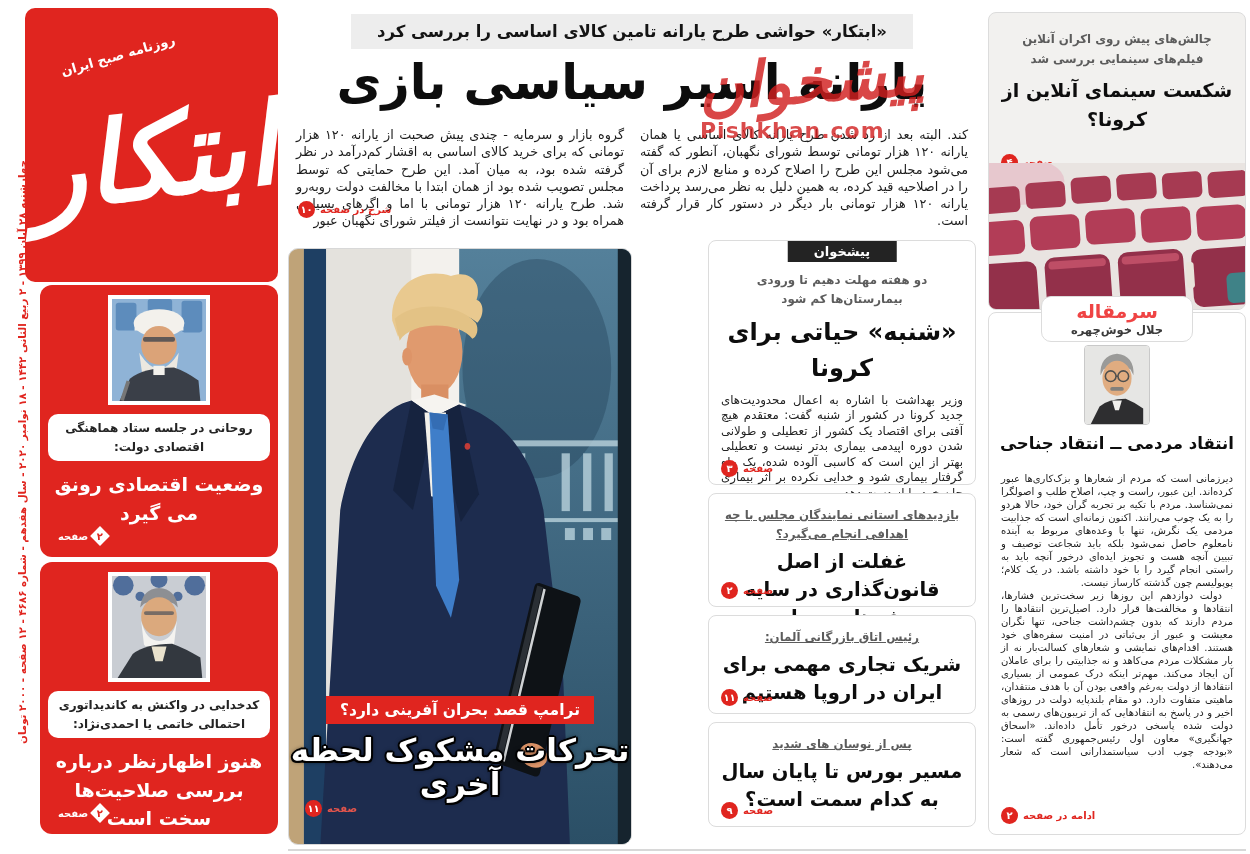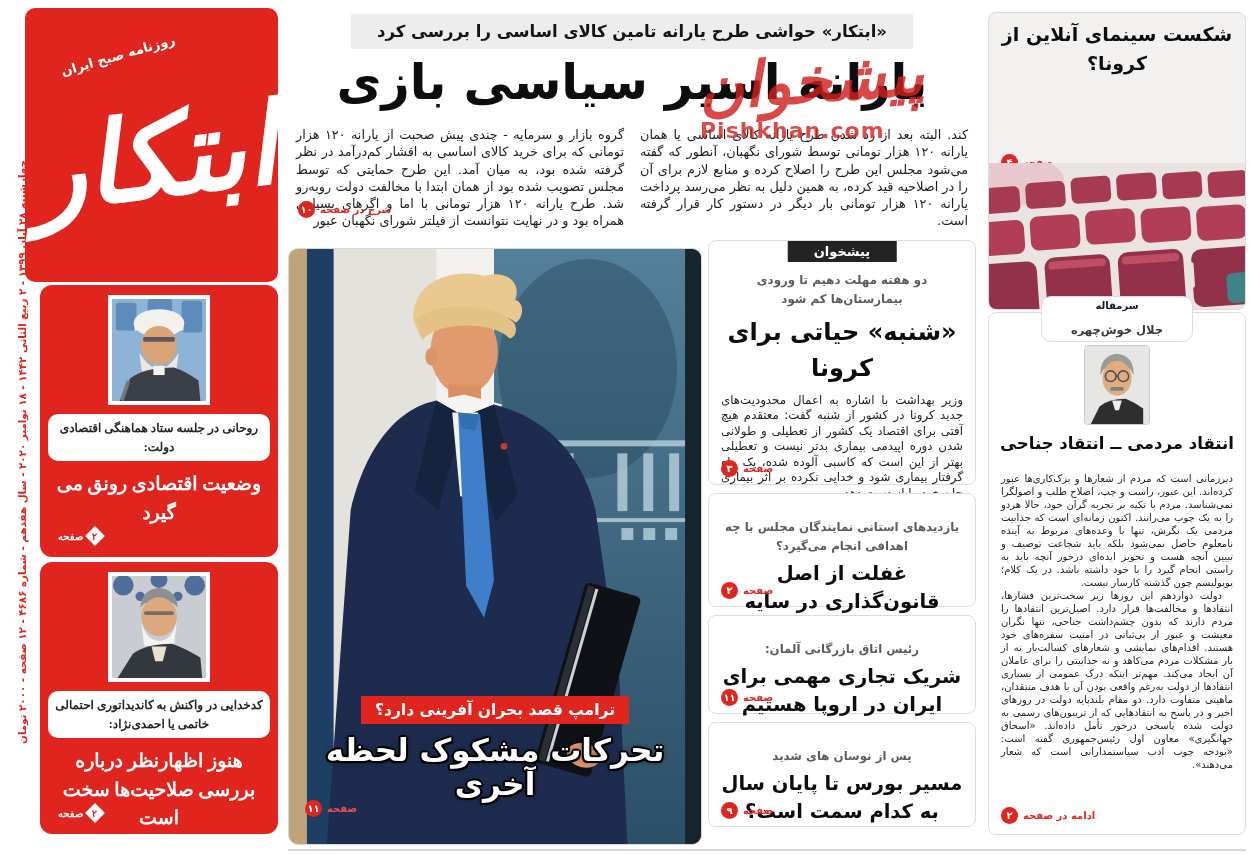--- a/index.html
+++ b/index.html
@@ -28,21 +28,21 @@
     position:absolute; left:34px; top:40px; transform:rotate(-16deg);
     color:#fff; font-size:13px; font-weight:bold; white-space:nowrap;
   }
   .logo-script{
     position:absolute; inset:0; display:flex; align-items:center; justify-content:center;
     padding-top:26px; font-size:112px; font-weight:bold; font-style:italic;
     color:#fff; transform:rotate(-7deg);
   }
   .red-card{
     position:absolute; left:40px; width:238px; height:272px;
-    background:var(--red); border-radius:12px;font-family:Liberation Serif, serif;
+    background:var(--red); border-radius:12px;
   }
   #red1{top:285px;} #red2{top:562px;}
   .frame{
     width:102px; height:110px; margin:10px auto 0; border:4px solid #fff;
     background:#fff; overflow:hidden;
   }
   .frame svg{display:block; width:100%; height:100%;}
   .pill{
     margin:9px 8px 0; background:#fff; border-radius:10px; padding:5px 6px;
     color:#242424; font-size:12px; font-weight:bold; text-align:center; line-height:1.55;
@@ -86,21 +86,21 @@
     pointer-events:none;
   }
   .main-body{
     position:absolute; left:296px; top:126px; width:672px;
     display:flex; flex-direction:row-reverse; gap:16px;
   }
   .main-body p{flex:1; font-size:12.8px; line-height:17.3px; text-align:justify; color:#1c1c1c;}
   .main-more{position:absolute; left:298px; top:201px;}
   
   .photo-card{
-    position:absolute; left:288px; top:248px; width:414px; height:597px;
+    position:absolute; left:288px; top:248px; width:344px; height:597px;
     border:1px solid #d8d8d8; border-radius:10px; overflow:hidden; background:#dcdad6;
   }
   .photo-card > svg{position:absolute; inset:0; width:100%; height:100%;}
   .photo-kicker{
     position:absolute; top:447px; left:50%; transform:translateX(-50%);
     background:var(--red); color:#fff; font-weight:bold; font-size:15.5px;
     padding:5px 14px; white-space:nowrap;
   }
   .photo-headline{
     position:absolute; top:484px; left:0; width:100%; text-align:center;
@@ -120,21 +120,21 @@
   .pk-header{
     position:absolute; top:0; left:50%; transform:translateX(-50%);
     background:#232323; color:#fff; font-size:13px; font-weight:bold;
     padding:3px 26px; white-space:nowrap;
   }
   .pk-kicker{
     font-size:11.8px; color:var(--kickgray); font-weight:bold; text-align:center;
     padding:0 14px; line-height:1.6;
   }
   #pk1 .pk-kicker{margin-top:30px;}
-  #pk2 .pk-kicker,#pk3 .pk-kicker,#pk4 .pk-kicker{margin-top:24px;}
+  #pk2 .pk-kicker,#pk3 .pk-kicker,#pk4 .pk-kicker{margin-top:12px;text-decoration:underline;}
   .pk-headline{
     font-weight:bold; color:#0d0d0d; text-align:center; padding:0 10px;
     font-size:19.5px; line-height:1.45; margin-top:4px;
   }
   .pk-headline.big{font-size:24px; margin-top:5px; line-height:1.5;}
   .pk-body{
     margin:7px 12px 0; font-size:11.8px; line-height:15.5px;
     text-align:justify; color:var(--body);
   }
   .pk-marker{position:absolute; left:12px; bottom:7px;}
@@ -156,22 +156,22 @@
   .cn-photo svg{display:block; width:100%; height:100%;}
   .editorial-card{
     position:absolute; left:988px; top:312px; width:258px; height:523px;
     background:#fff; border:1px solid var(--border); border-radius:8px;
   }
   .ed-tab{
     position:absolute; top:-17px; left:50%; transform:translateX(-50%);
     width:152px; background:#fff; border:1px solid var(--border); border-radius:10px;
     text-align:center; padding:3px 0 4px;
   }
-  .ed-label{font-size:10px; font-weight:bold; color:#0f172a;}
-  .ed-author{font-size:11.5px; font-weight:bold; color:#3a3a3a; margin-top:12px;}
+  .ed-label{font-size:19px; font-weight:bold; color:#ef4444;}
+  .ed-author{font-size:11.5px; font-weight:bold; color:#3a3a3a; margin-top:1px;}
   .ed-photo{
     display:block; margin:32px auto 0; width:66px; height:80px;
     border:1px solid #c9c9c9; border-radius:4px; overflow:hidden;
   }
   .ed-photo svg{display:block; width:100%; height:100%;}
   .ed-headline{
     margin-top:9px; font-size:16.5px; font-weight:bold; text-align:center; color:#0d0d0d;
   }
   .ed-body{
     margin:19px 12px 0; font-size:10px; line-height:13px;
@@ -357,20 +357,21 @@
   <div class="pk-card" id="pk4">
     <div class="pk-kicker">پس از نوسان های شدید</div>
     <div class="pk-headline">مسیر بورس تا پایان سال به کدام سمت است؟</div>
     <div class="marker pk-marker">
       <span class="badge">۹</span>
       <span class="label">صفحه</span>
     </div>
   </div>
 
   <div class="cinema-card">
+    <div class="cn-kicker">چالش‌های پیش روی اکران آنلاین فیلم‌های سینمایی بررسی شد</div>
     <div class="cn-headline">شکست سینمای آنلاین از کرونا؟</div>
     <div class="marker cn-marker">
       <span class="badge">۴</span>
       <span class="label">صفحه</span>
     </div>
     <div class="cn-photo">
       <svg viewBox="0 0 258 146" preserveAspectRatio="none">
         <rect width="258" height="146" fill="#e9e4e1"></rect>
         <ellipse cx="30" cy="18" rx="46" ry="24" fill="#e5bcc6" opacity="0.7"></ellipse>
         <g transform="rotate(-4 129 73)">

